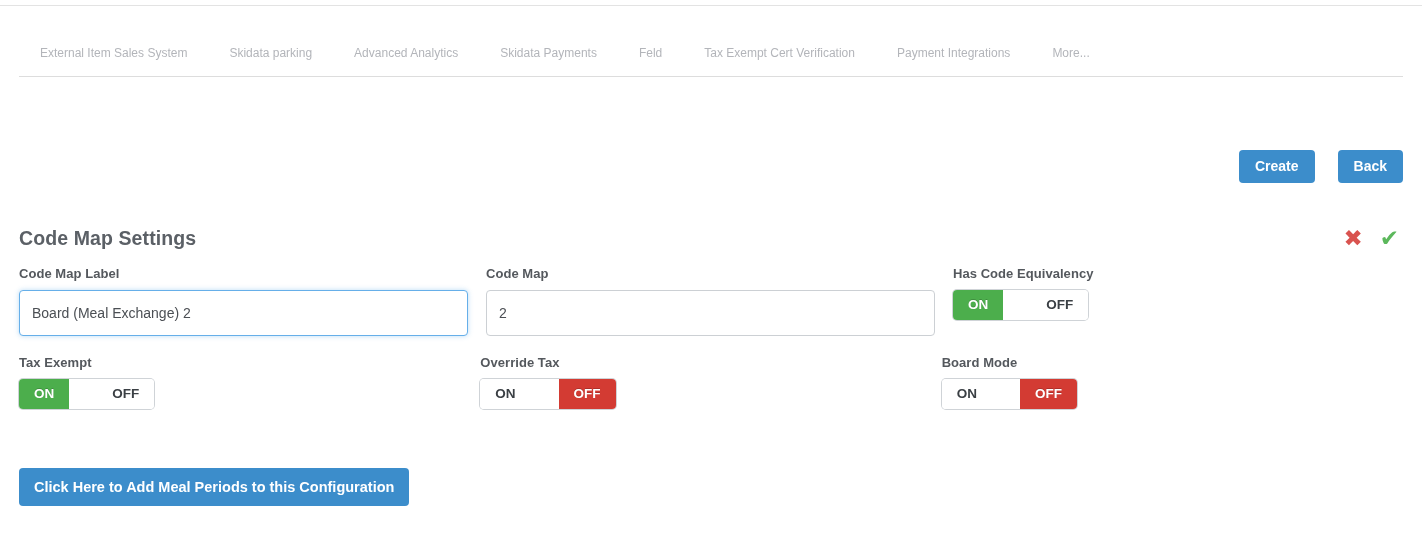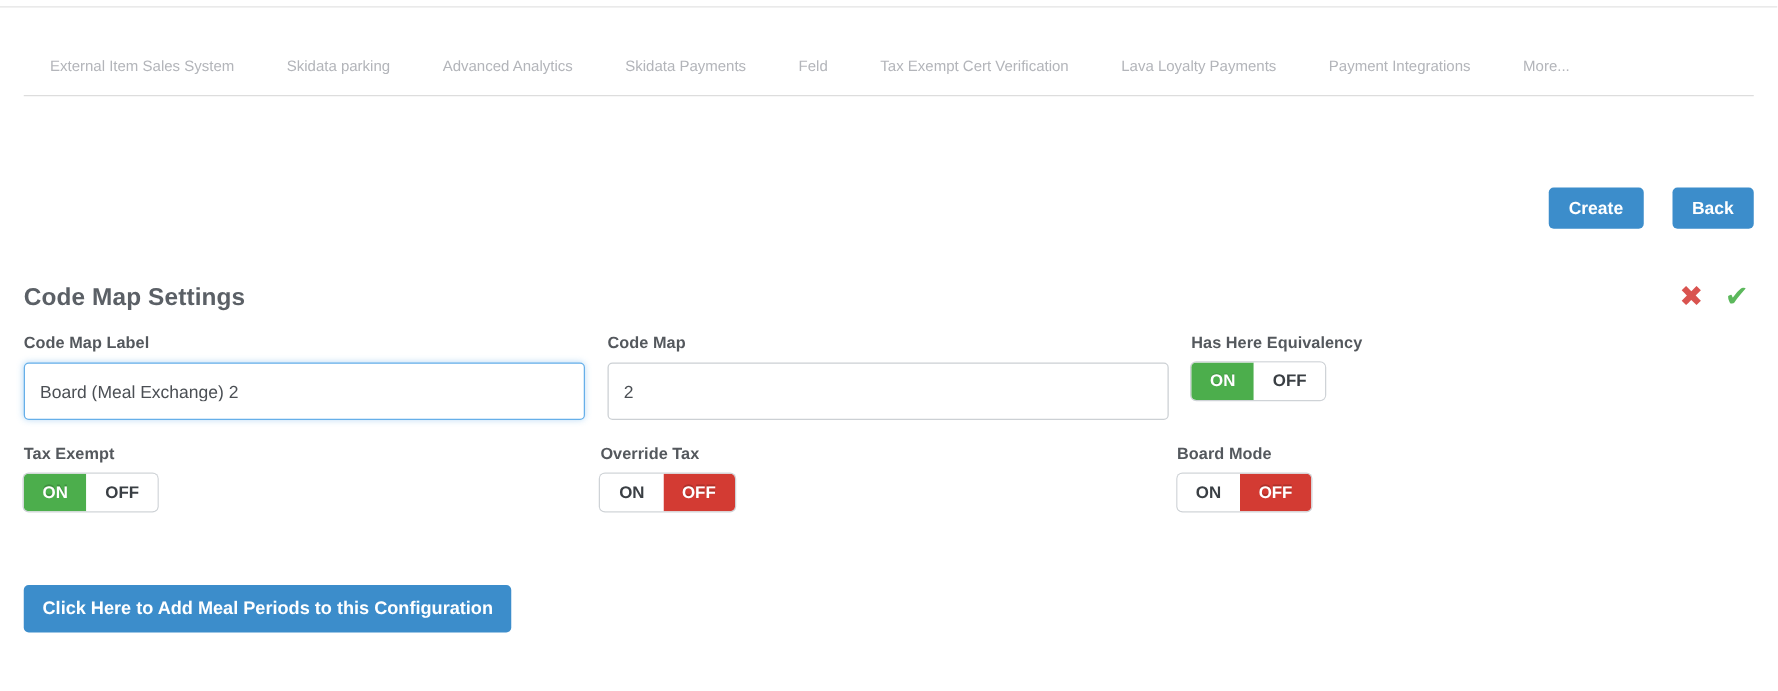--- a/index.html
+++ b/index.html
@@ -155,20 +155,21 @@
     border: 1px solid #66afe9;
     box-shadow: 0 0 5px rgba(102,175,233,.45);
   }
 
   
   .toggle {
     display: inline-flex;
     border-radius: 4px;
     overflow: hidden;
     box-shadow: 0 0 0 1px #cfd3d7;
+    gap: 28px;
   }
   .toggle-opt {
     font-size: 13.5px;
     font-weight: bold;
     padding: 8px 15px;
     line-height: 14px;
     background: #ffffff;
     color: #3a3f44;
     cursor: pointer;
     min-width: 46px;
@@ -222,23 +223,20 @@
         <a class="tab">Advanced Analytics</a>
       </li>
     <li>
         <a class="tab">Skidata Payments</a>
       </li>
     <li>
         <a class="tab">Feld</a>
       </li>
     <li>
         <a class="tab">Tax Exempt Cert Verification</a>
-      </li>
-    <li>
-        <a class="tab">Lava Loyalty Payments</a>
       </li>
     <li>
         <a class="tab">Payment Integrations</a>
       </li>
     <li>
         <a class="tab">More...</a>
       </li>
   </ul>
 </nav>
 
@@ -263,21 +261,21 @@
       <label class="field-label">Code Map Label</label>
       <input class="text-input focused" type="text" value="Board (Meal Exchange) 2" style="">
     </div>
 
     <div class="field">
       <label class="field-label">Code Map</label>
       <input class="text-input" type="text" value="2" style="">
     </div>
 
     <div class="field">
-      <label class="field-label">Has Here Equivalency</label>
+      <label class="field-label">Has Code Equivalency</label>
       <div class="toggle">
         <span class="toggle-opt on-active">ON</span>
         <span class="toggle-opt">OFF</span>
       </div>
     </div>
 
   </div>
 
   <div class="form-row">
 

